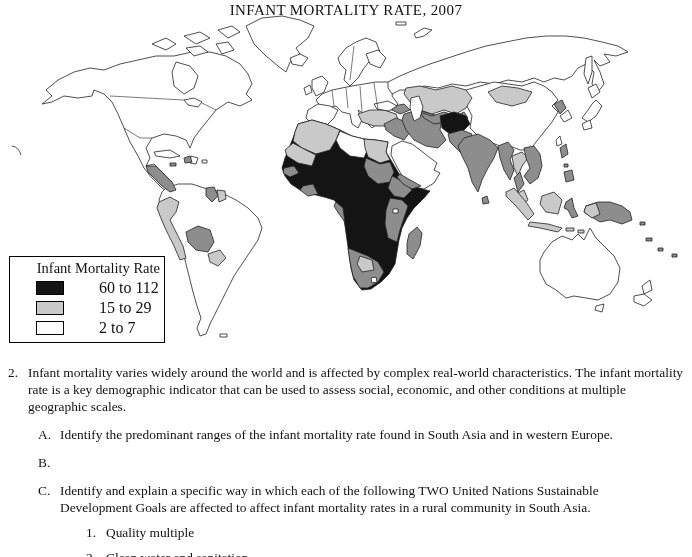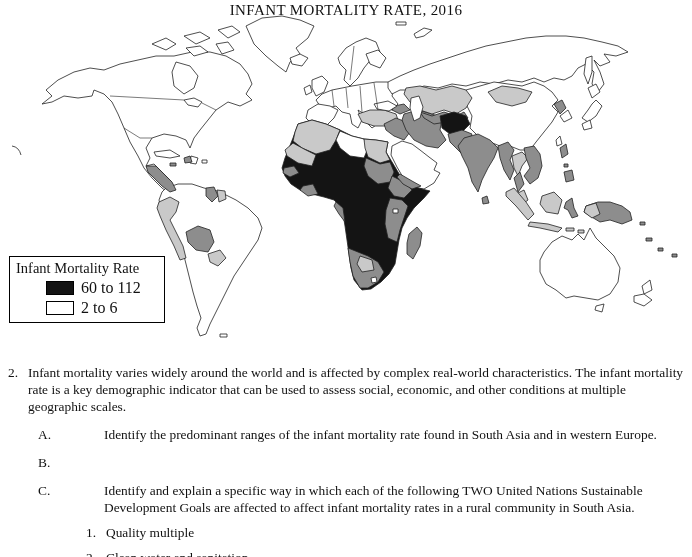--- a/index.html
+++ b/index.html
@@ -6,29 +6,29 @@
   body{width:692px;height:557px;font-family:"Liberation Serif",serif;color:#111;overflow:hidden;}
   .map-area{position:relative;width:692px;height:358px;}
   .map-title{position:absolute;top:2px;left:0;width:100%;text-align:center;
              font-size:15px;letter-spacing:.4px;}
   svg{position:absolute;top:0;left:0;}
   svg path{stroke:#222;stroke-width:.8;stroke-linejoin:round;}
   svg path.thin{stroke-width:.6;}
   svg path.line{fill:none;}
   .legend{position:absolute;left:9px;top:256px;width:144px;background:#fff;
           border:1.5px solid #000;padding:3px 4px 5px 6px;}
-  .legend-title{font-size:14.5px;text-align:left;margin-bottom:2px;}
-  .legend-row{display:flex;align-items:center;margin:2px 0 0 30px;}
+  .legend-title{font-size:14.5px;text-align:right;margin-bottom:2px;}
+  .legend-row{display:flex;align-items:center;margin:2px 0 0 20px;gap:28px;}
   .swatch{width:26px;height:12px;border:1px solid #000;margin-right:7px;flex:0 0 auto;}
   .qblock{padding:6px 8px 0 8px;font-size:13.4px;line-height:17px;}
   .qrow{display:flex;}
   .qnum{flex:0 0 20px;}
   .part{display:flex;margin:11px 0 0 30px;}
   .plabel{flex:0 0 22px;}
-  .ptext{max-width:600px;margin-left:44px;}
+  .ptext{max-width:600px;}
   .subitem{display:flex;margin:8px 0 0 78px;}
   .slabel{flex:0 0 20px;}
 </style>
 </head>
 <body>
 
 <div class="map-area">
   <svg width="692" height="358" viewBox="0 0 692 358">
 
     <path d="M42,104 L52,96 L46,90 L58,80 L74,72 L90,68 L104,70 L120,64 L138,60 L156,56 L174,56 L192,52 L210,52 L226,56 L240,64 L248,74 L252,84 L246,94 L252,100 L240,106 L228,102 L216,110 L208,120 L200,130 L194,138 L190,148 L186,140 L176,136 L164,134 L152,138 L146,148 L150,158 L146,166 L154,164 L162,172 L170,180 L176,190 L170,194 L162,188 L152,178 L144,168 L138,156 L130,142 L124,128 L118,114 L112,102 L104,94 L94,90 L92,96 L78,98 L64,96 L52,102 Z" fill="#ffffff"></path>
@@ -135,31 +135,35 @@
     <path class="line thin" d="M110,96 L184,100 M202,103 L216,110"></path>
     <path class="line thin" d="M124,128 L140,138 L152,138"></path>
     <path class="line thin" d="M332,90 L334,106"></path>
     <path class="line thin" d="M346,88 L348,108"></path>
     <path class="line thin" d="M360,86 L362,112"></path>
     <path class="line thin" d="M374,83 L378,110"></path>
     <path class="line thin" d="M354,46 L350,80"></path>
     <path class="line" d="M12,146 q7,1 9,9"></path>
   </svg>
 
-  <div class="map-title">INFANT MORTALITY RATE, 2016</div>
+  <div class="map-title">INFANT MORTALITY RATE, 2007</div>
 
   <div class="legend">
     <div class="legend-title">Infant Mortality Rate</div>
     <div class="legend-row">
       <span class="swatch" style="background: rgb(20, 20, 20);"></span>
       <span>60 to 112</span>
     </div>
     <div class="legend-row">
+      <span class="swatch" style="background: rgb(201, 201, 201);"></span>
+      <span>15 to 29</span>
+    </div>
+    <div class="legend-row">
       <span class="swatch" style="background: rgb(255, 255, 255);"></span>
-      <span>2 to 6</span>
+      <span>2 to 7</span>
     </div>
   </div>
 </div>
 
 <div class="qblock">
   <div class="qrow">
     <span class="qnum">2.</span>
     <div class="qtext">Infant mortality varies widely around the world and is affected by complex real-world characteristics. The infant mortality rate is a key demographic indicator that can be used to assess social, economic, and other conditions at multiple geographic scales.</div>
   </div>
 

